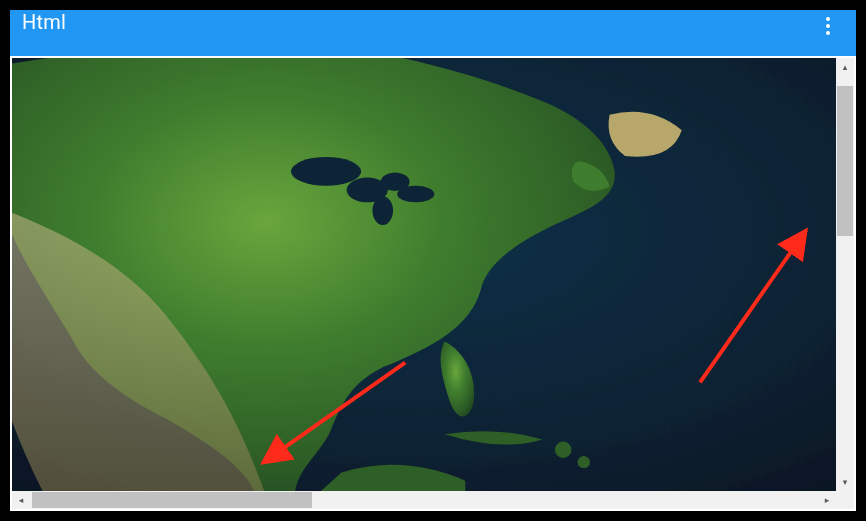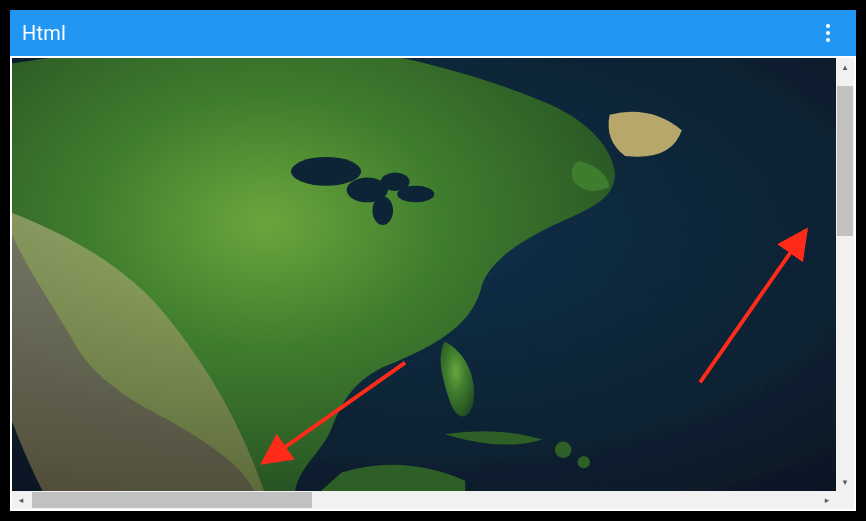--- a/index.html
+++ b/index.html
@@ -25,21 +25,20 @@
     bottom: 10px;
     background: #fff;
     display: flex;
     flex-direction: column;
     box-shadow: 0 0 0 1px rgba(0,0,0,0.15);
   }
   .titlebar {
     height: 46px;
     background: #2196F3;
     display: flex;
-    align-items: center;
     justify-content: space-between;
     padding: 0 12px;
     color: #fff;
     font-size: 20px;
     font-weight: 400;
   }
   .titlebar .title {
     letter-spacing: 0.2px;
   }
   .menu-icon {

